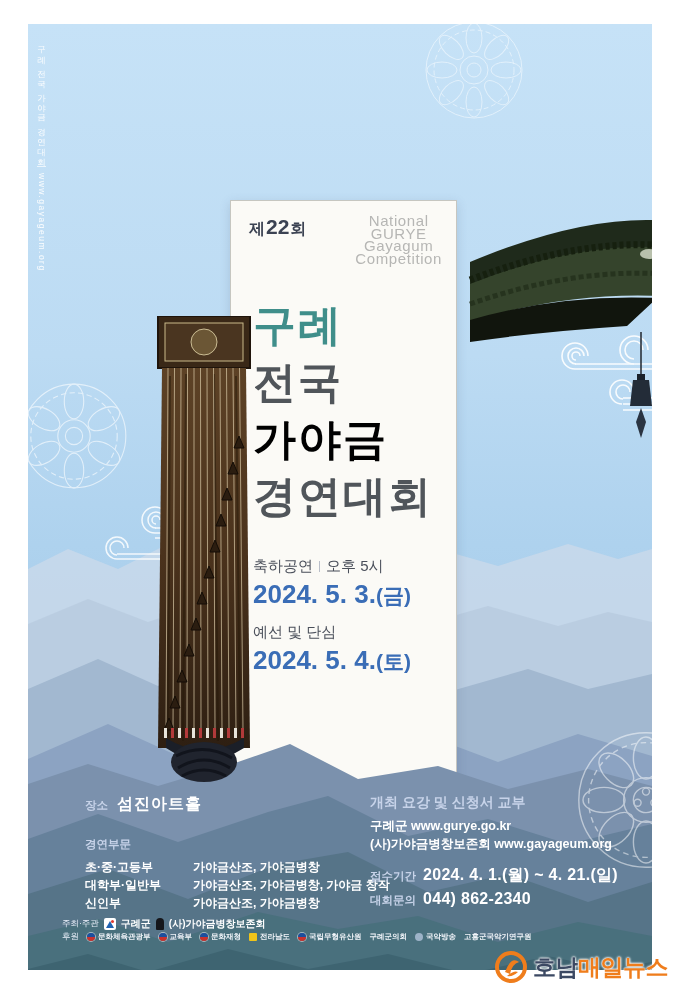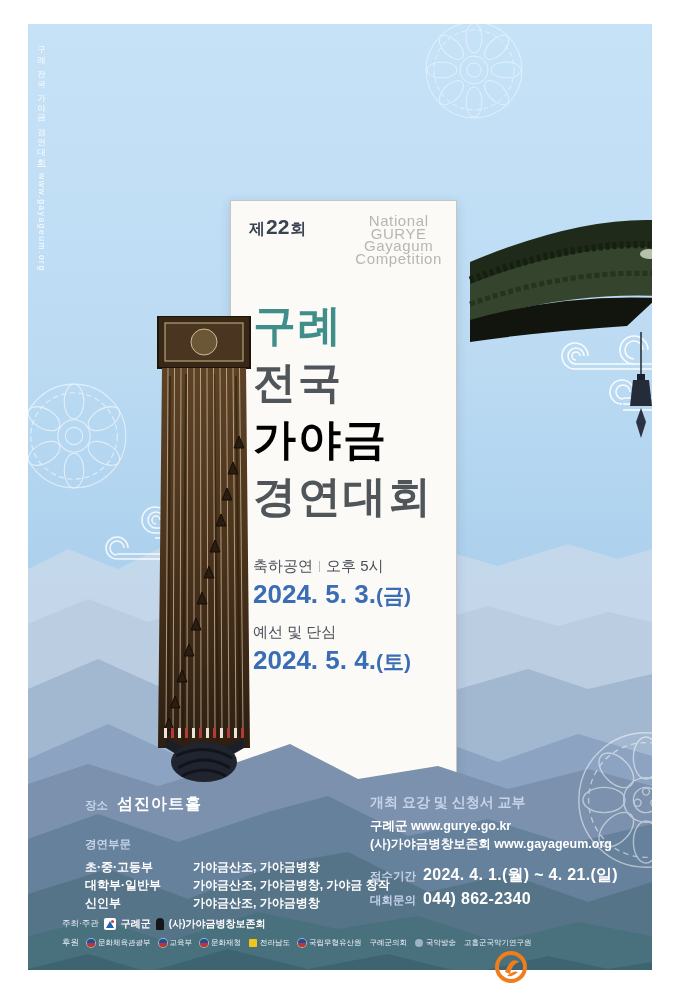--- a/index.html
+++ b/index.html
@@ -53,22 +53,22 @@
   
   .org-rows{position:absolute;left:34px;top:893px;z-index:6;color:#fff;}
   .host-row{display:flex;align-items:center;gap:5px;font-size:9.5px;}
   .host-row .host-name{font-weight:700;font-size:10px;}
   .role{font-size:8.5px;color:#e8eef8;}
   .gurye-logo{width:12px;height:12px;background:#fff;border-radius:2px;position:relative;overflow:hidden;}
   .gurye-logo:before{content:"";position:absolute;left:2px;bottom:2px;border-left:4px solid transparent;
     border-right:4px solid transparent;border-bottom:7px solid #1f62b0;}
   .gurye-logo:after{content:"";position:absolute;right:2px;top:2px;width:3px;height:3px;border-radius:50%;background:#e0392f;}
   .person-logo{width:8px;height:12px;background:#15161a;border-radius:4px 4px 1px 1px;}
-  .sponsor-row{display:flex;align-items:center;gap:8px;margin-top:6px;font-size:7.5px;}
-  .chip{display:flex;align-items:center;gap:3px;font-weight:400;color:#f2f5fa;}
+  .sponsor-row{display:flex;align-items:center;gap:8px;font-size:7.5px;}
+  .chip{display:flex;align-items:center;gap:3px;font-weight:700;color:#f2f5fa;}
   .taegeuk{width:8px;height:8px;border-radius:50%;background:linear-gradient(180deg,#1d4f9e 50%,#c8322e 50%);
            box-shadow:0 0 0 1px rgba(255,255,255,.5);}
   .ydot{width:8px;height:8px;background:#f0c419;border-radius:1px;}
   .gdot{width:8px;height:8px;border-radius:50%;background:#9db3c8;}
 
   
   .watermark{position:absolute;left:494px;top:950px;display:flex;align-items:center;gap:5px;z-index:9;}
   .wm-text{font-size:23px;font-weight:800;letter-spacing:-0.5px;
            text-shadow:0 0 2px #fff,0 0 2px #fff,0 0 3px #fff;}
   .wm-dark{color:#3c4963;} .wm-orange{color:#ef7d1c;}
@@ -371,14 +371,17 @@
     </div>
 
   </div>
 
   <div class="watermark">
     <svg width="34" height="34" viewBox="0 0 34 34">
       <circle cx="17" cy="17" r="14" fill="none" stroke="#ef7d1c" stroke-width="4"></circle>
       <path d="M11,22 Q17,6 25,12 Q18,14 16,24 Z" fill="#ef7d1c"></path>
       <path d="M13,26 Q20,20 24,22 Q19,27 13,26 Z" fill="#ef7d1c"></path>
     </svg>
+    <div class="wm-text">
+      <span class="wm-dark">호남</span><span class="wm-orange">매일뉴스</span>
+    </div>
   </div>
 </div>
 
 </body></html>

